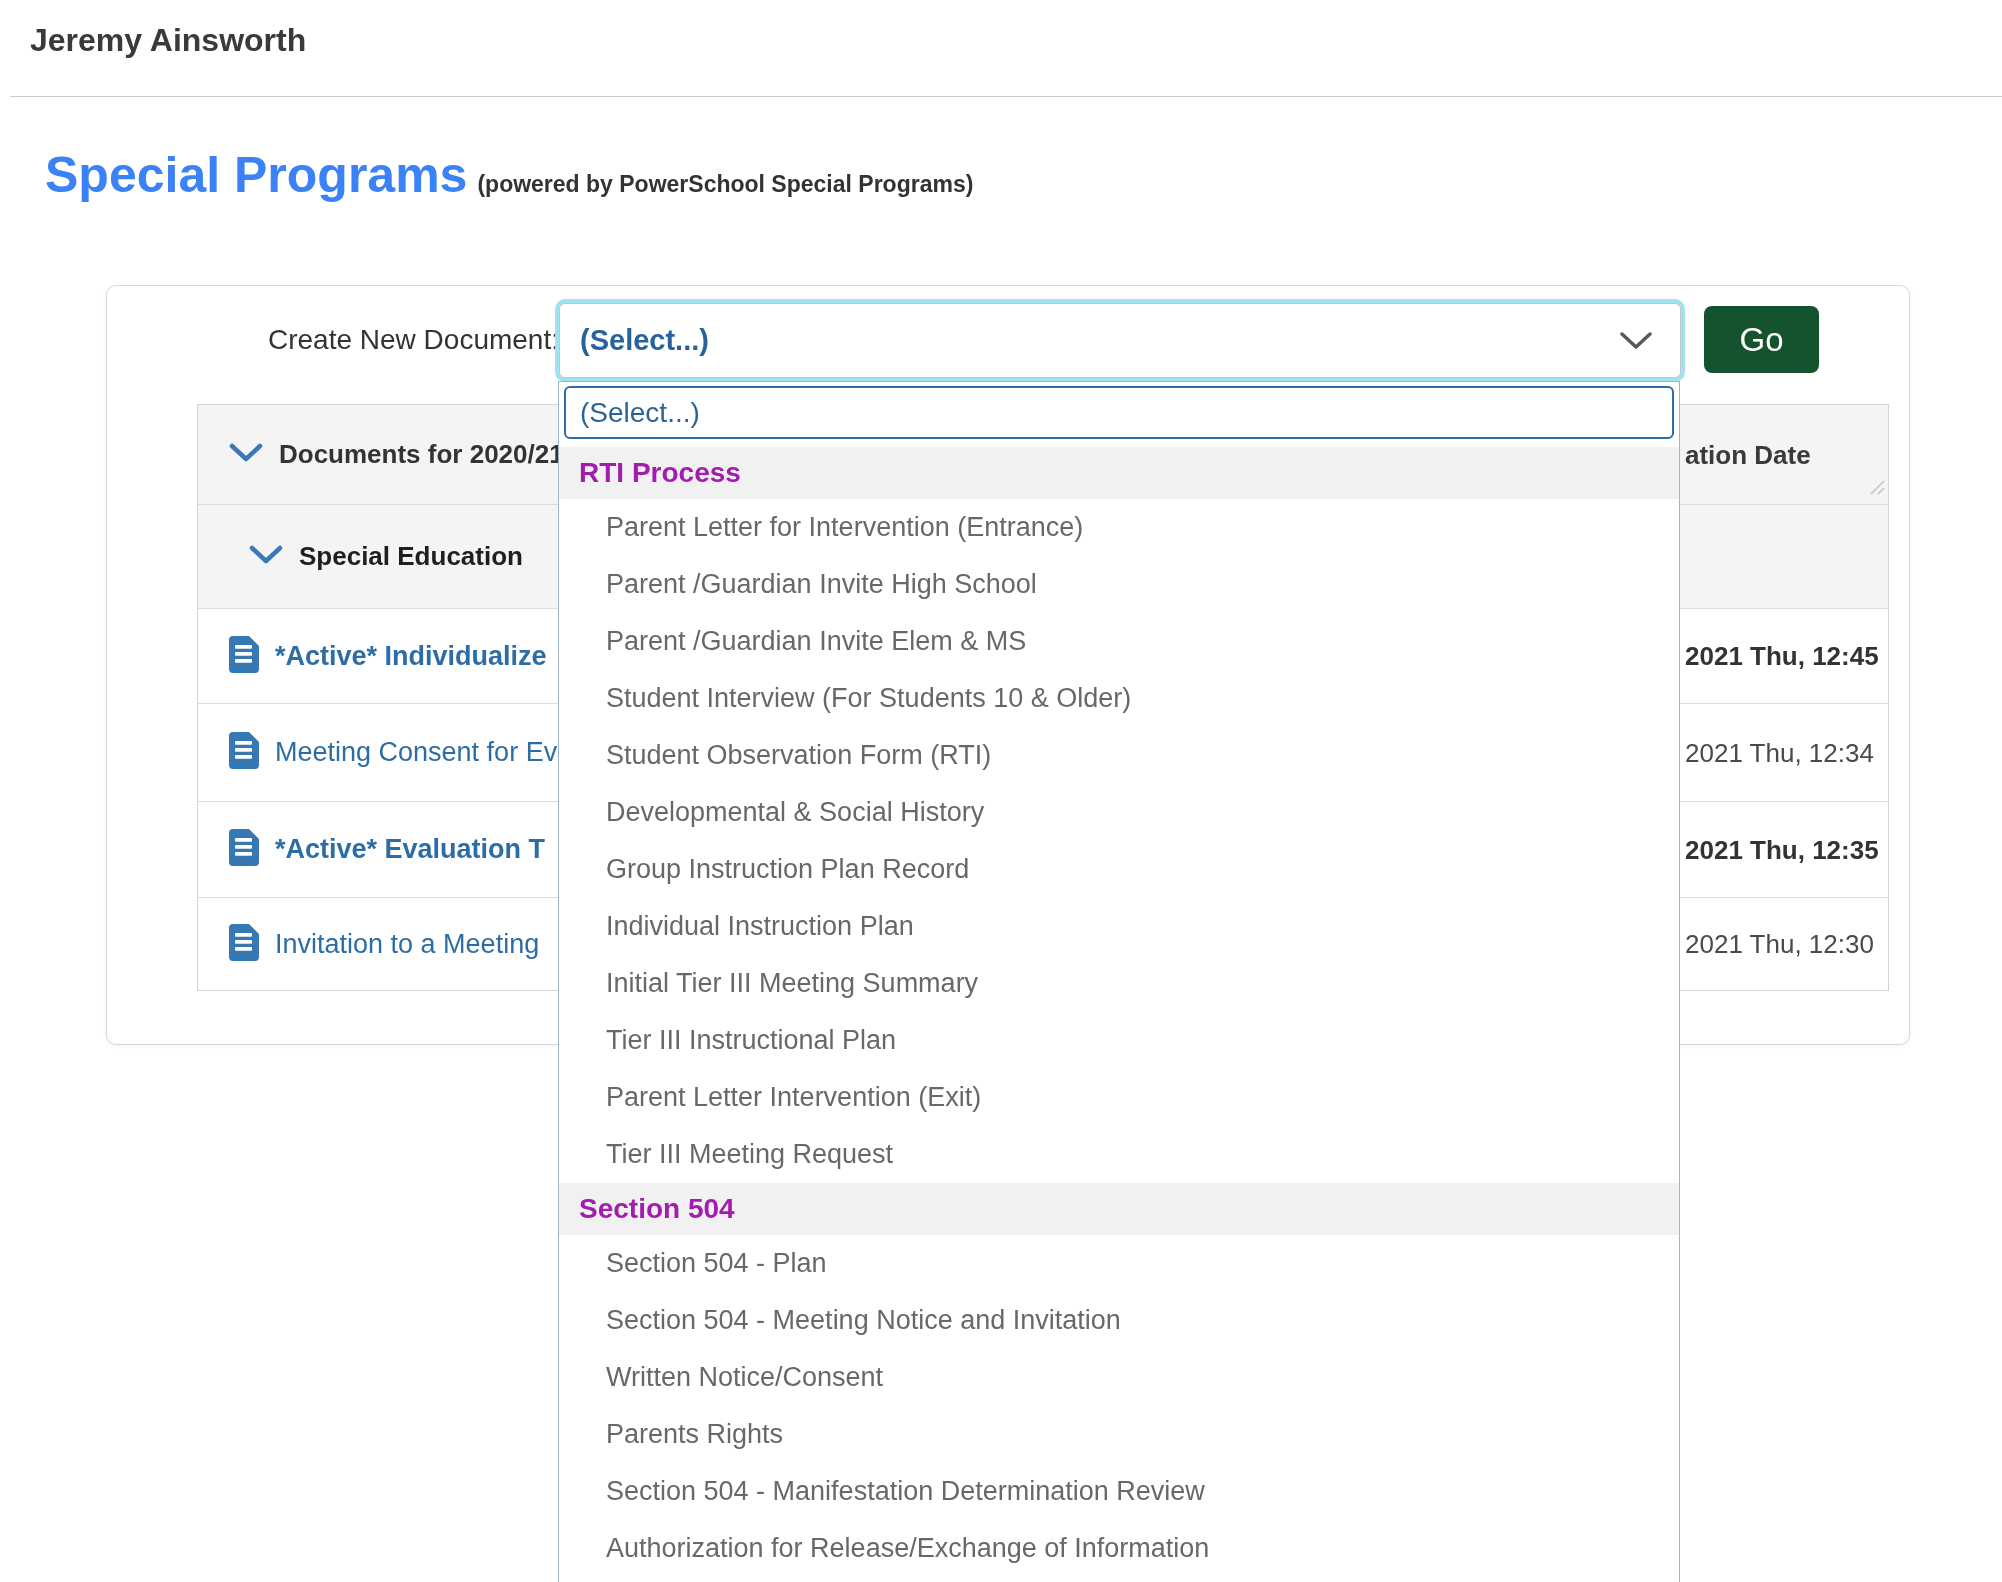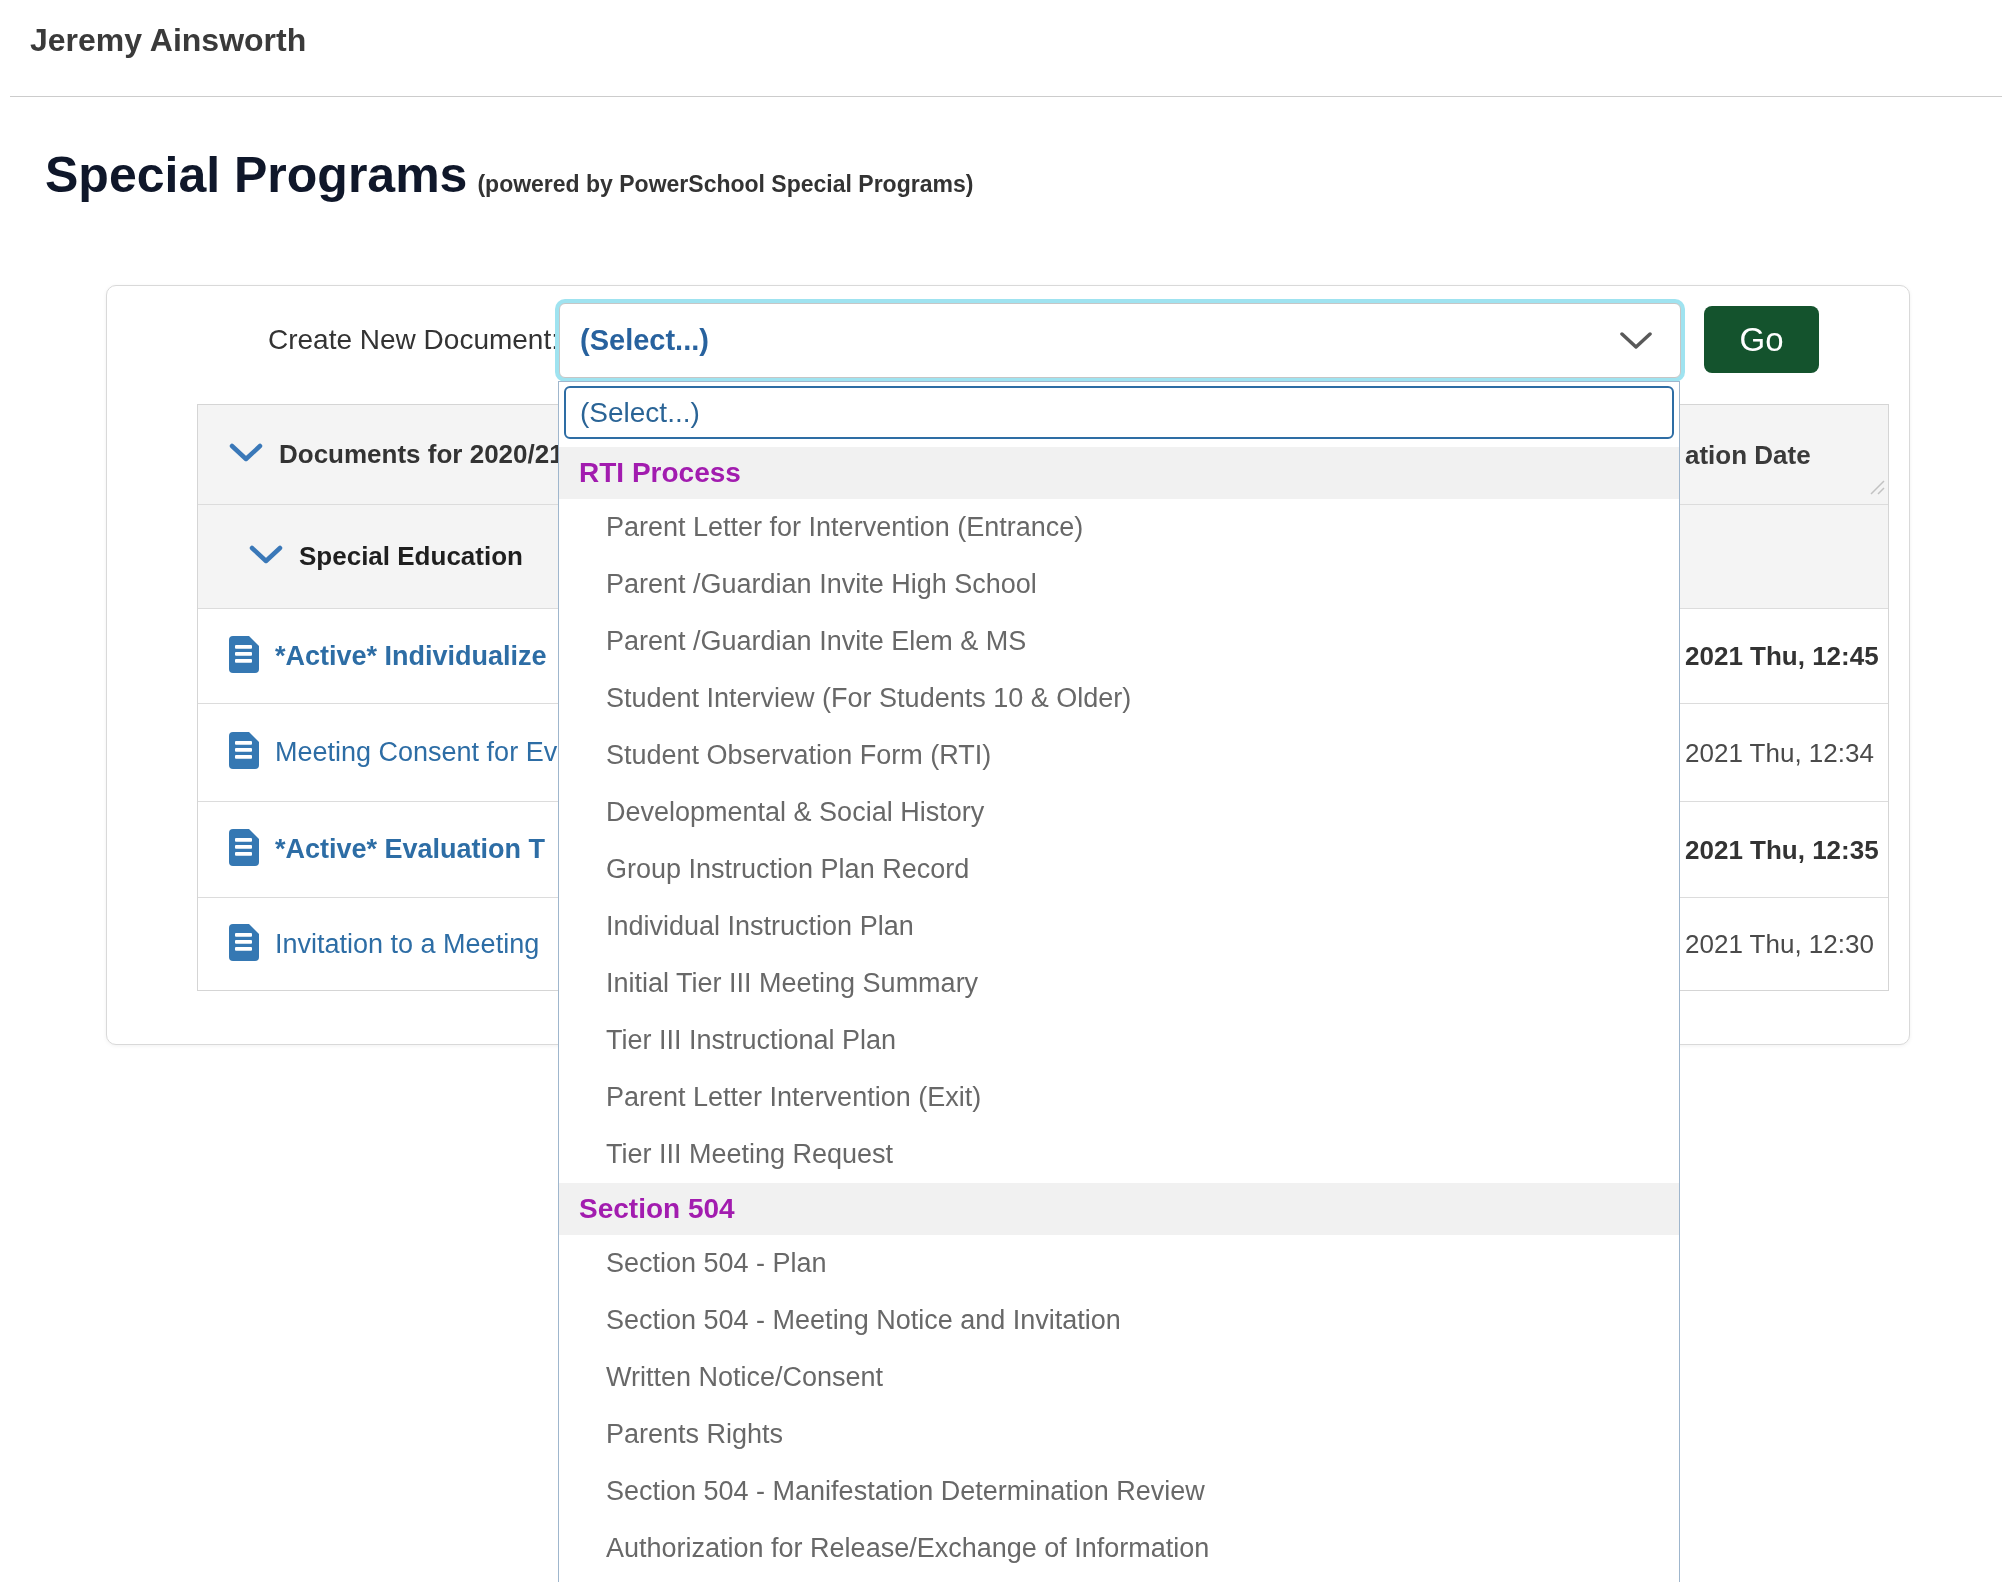--- a/index.html
+++ b/index.html
@@ -3,21 +3,21 @@
 <meta charset="utf-8">
 <style>
   html,body{margin:0;padding:0;background:#fff;}
   .page{position:relative;width:2002px;height:1582px;background:#fff;overflow:hidden;
         font-family:"Liberation Sans",sans-serif;color:#333;}
 
   .student-name{position:absolute;left:14px;top:22px;font-size:32px;font-weight:bold;color:#3a3a3a;margin-left:16px;}
   .top-divider{position:absolute;left:10px;top:96px;width:1992px;height:1px;background:#ccc;}
 
   .page-heading{position:absolute;left:45px;top:146px;display:flex;align-items:baseline;white-space:nowrap;}
-  .page-heading .title{font-size:50px;font-weight:bold;color:#0f172a;}
+  .page-heading .title{font-size:50px;font-weight:bold;color:#3b82f6;}
   .page-heading .subtitle{font-size:23px;font-weight:bold;color:#333;margin-left:10px;}
 
   .panel{position:absolute;left:106px;top:285px;width:1802px;height:758px;background:#fff;
          border:1px solid #d9d9d9;border-radius:10px;box-shadow:0 1px 4px rgba(0,0,0,.06);}
 
   .cnd-label{position:absolute;left:60px;top:38px;width:392px;text-align:right;
              font-size:28px;color:#333;white-space:nowrap;}
 
   .select-control{position:absolute;left:452px;top:17px;width:1122px;height:75px;background:#fff;
                   border:1px solid #c6c6c6;border-radius:6px;box-shadow:0 0 0 4px #9fe3f0;

